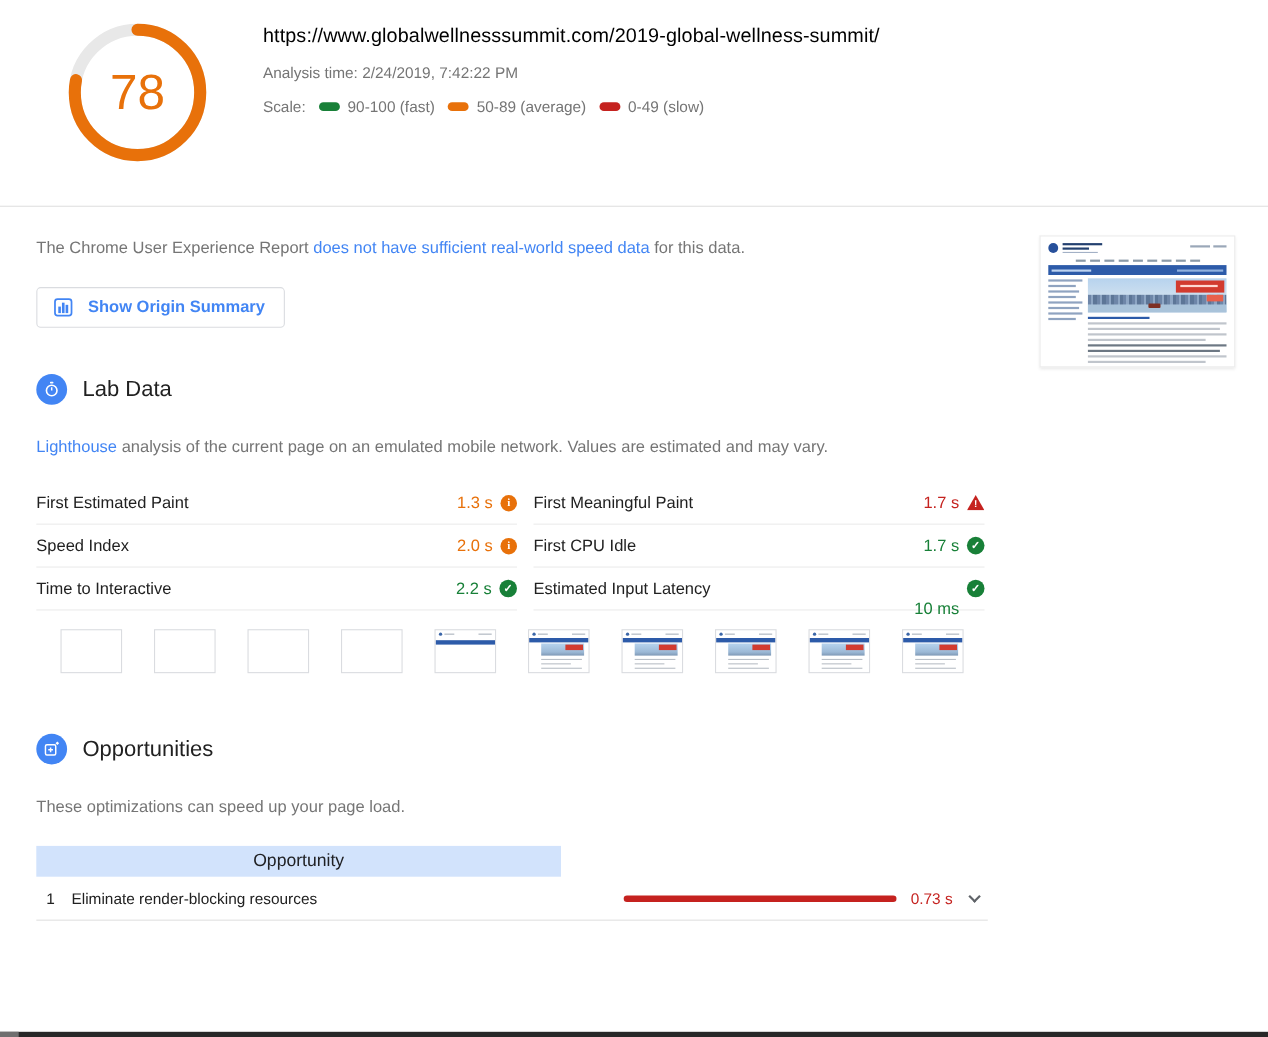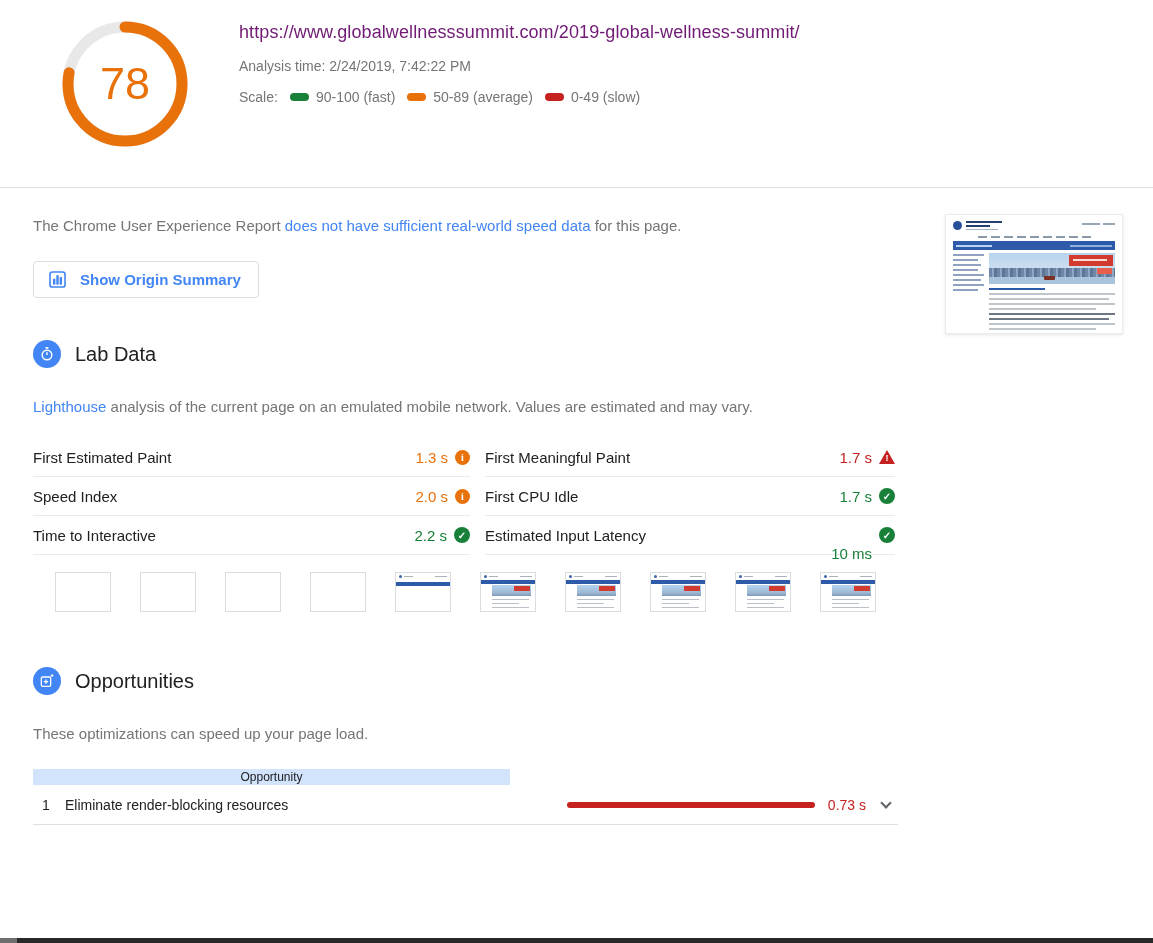--- a/index.html
+++ b/index.html
@@ -10,21 +10,21 @@
   }
   a { text-decoration:none; cursor:pointer; }
   .link { color:#4285f4; }
 
   
   .top-section { display:flex; padding:12px 0 0 55px; height:187px; }
   .gauge-wrap { position:relative; width:140px; height:140px; margin-top:2px; flex:none; }
   .gauge-num { position:absolute; top:0; left:0; right:0; bottom:0; display:flex; align-items:center; justify-content:center;
     font-size:45px; font-weight:400; }
   .header-text { margin-left:44px; padding-top:10px; }
-  .page-url { font-size:18px; font-weight:400; color:#701a75; margin:0; letter-spacing:0.1px; }
+  .page-url { font-size:18px; font-weight:400; color:#000000; margin:0; letter-spacing:0.1px; }
   .sub { font-size:14px; color:#757575; margin:0; }
   .score-sentence { margin-top:13px; }
   .analysis-time { margin-top:15px; }
   .scale-row { margin-top:15px; display:flex; align-items:center; }
   .pill { width:19px; height:8px; border-radius:4px; display:inline-block; margin:0 7px 0 12px; }
   .scale-item { color:#757575; }
 
   .page-divider { border:none; border-top:1px solid #e0e0e0; margin:0; }
 
   
@@ -105,22 +105,22 @@
   .f-img { position:relative; height:11px; margin:1px 4px 0 11px;
     background:linear-gradient(180deg,#b7d3ee 0%,#9cb9d6 70%,#7f99b6 100%); }
   .f-img .f-red { position:absolute; top:1px; right:1px; width:16px; height:5px; background:#d23b2f; }
   .f-line { height:1px; background:#b9bfc6; margin:3px 6px 0 11px; }
   .f-line.s { margin-right:16px; }
 
   .opp-section { margin-top:55px; }
   .opp-desc { margin-top:30px; }
   .opp-table { margin-top:27px; width:865px; }
   .opp-thead { display:flex; gap:5px; }
-  .opp-th { background:#d2e3fc; height:16px; display:flex; align-items:center; justify-content:center;
-    font-size:12px; color:#202124; }
+  .opp-th { background:#d2e3fc; height:28px; display:flex; align-items:center; justify-content:center;
+    font-size:16px; color:#202124; }
   .opp-th.col1 { width:477px; } .opp-th.col2 { flex:1; }
   .opp-row { display:flex; align-items:center; height:40px; border-bottom:1px solid #e0e0e0;
     font-size:14px; color:#212121; cursor:pointer; }
   .opp-index { width:32px; padding-left:9px; }
   .opp-spacer { flex:1; }
   .opp-bar { width:248px; height:6px; border-radius:3px; background:#c5221f; }
   .opp-value { margin-left:13px; }
   .opp-chevron { margin:0 8px 4px 16px; width:8px; height:8px; border-right:2px solid #5f6368;
     border-bottom:2px solid #5f6368; transform:rotate(45deg); }
 
@@ -149,21 +149,21 @@
       <span class="scale-item">50-89 (average)</span>
       <span class="pill" style="background: rgb(197, 34, 31);"></span>
       <span class="scale-item">0-49 (slow)</span>
     </div>
   </div>
 </div>
 
 <hr class="page-divider">
 
 <div class="section field-section">
-  <p class="sec-desc fd-desc"><span>The Chrome User Experience Report </span><a class="link">does not have sufficient real-world speed data</a><span> for this page.</span></p>
+  <p class="sec-desc fd-desc"><span>The Chrome User Experience Report </span><a class="link">does not have sufficient real-world speed data</a><span> for this data.</span></p>
   <button class="origin-btn">
     <span style="display:inline-flex;">
       <svg width="19" height="19" viewBox="0 0 24 24">
         <rect x="2.5" y="2.5" width="19" height="19" rx="3" fill="none" stroke="#4285f4" stroke-width="2"></rect>
         <rect x="6.3" y="11" width="3" height="7.5" fill="#4285f4"></rect>
         <rect x="10.5" y="6.5" width="3" height="12" fill="#4285f4"></rect>
         <rect x="14.7" y="9" width="3" height="9.5" fill="#4285f4"></rect>
       </svg>
     </span>
     <span>Show Origin Summary</span>

